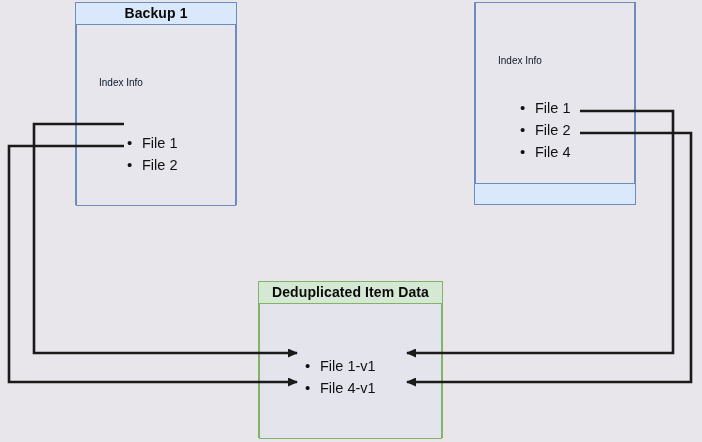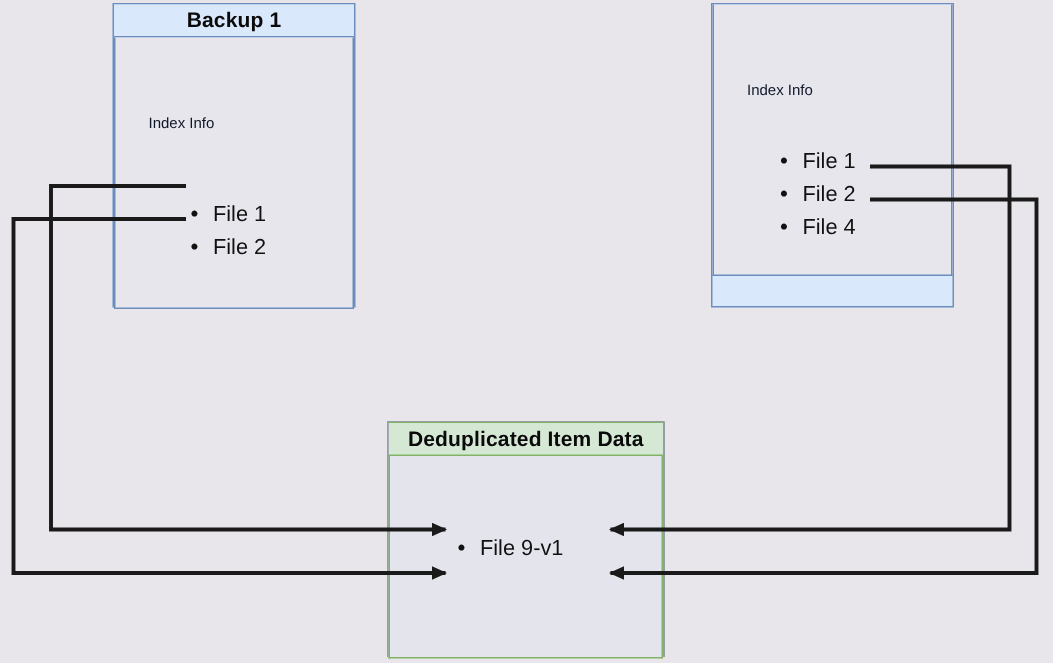--- a/index.html
+++ b/index.html
@@ -149,18 +149,19 @@
         <li>File 2</li>
         <li>File 4</li>
       </ul>
     </div>
   </div>
 
   <div class="box box-green" style="left:258px; top:281px; width:185px; height:157px;">
     <div class="box-header">Deduplicated Item Data</div>
     <div class="box-body" style="height:135px;">
       <ul class="file-list" style="left:43px; top:51px;">
-        <li>File 9-v1</li>
+        <li>File 1-v1</li>
+        <li>File 4-v1</li>
       </ul>
     </div>
   </div>
 
 </div>
 
 </body></html>

